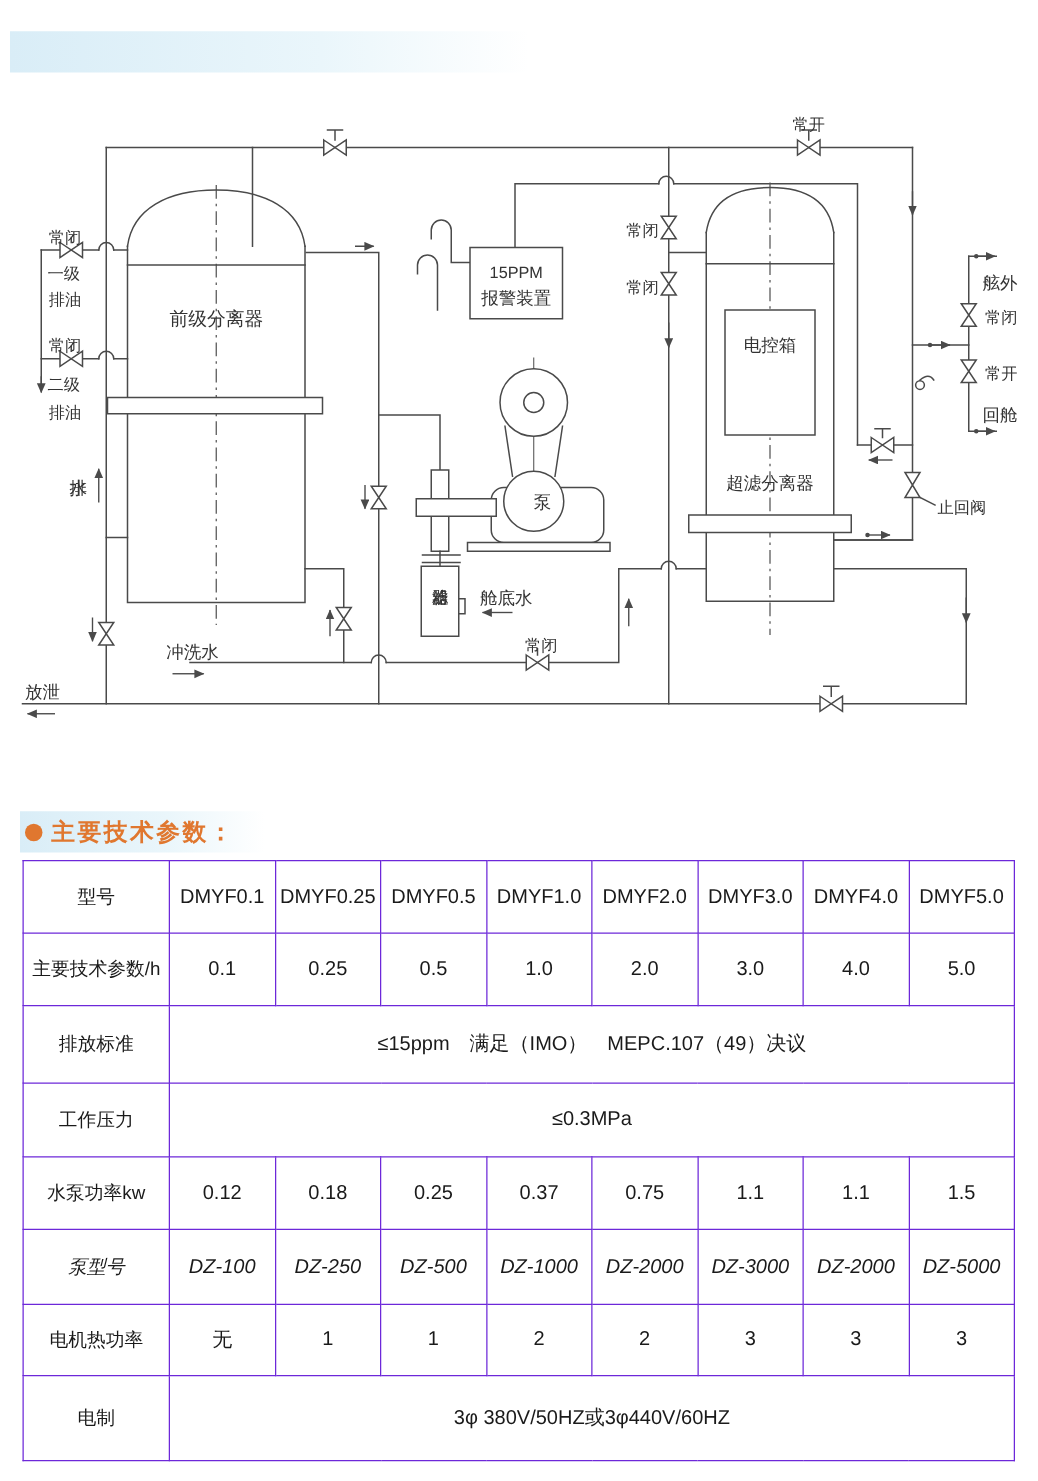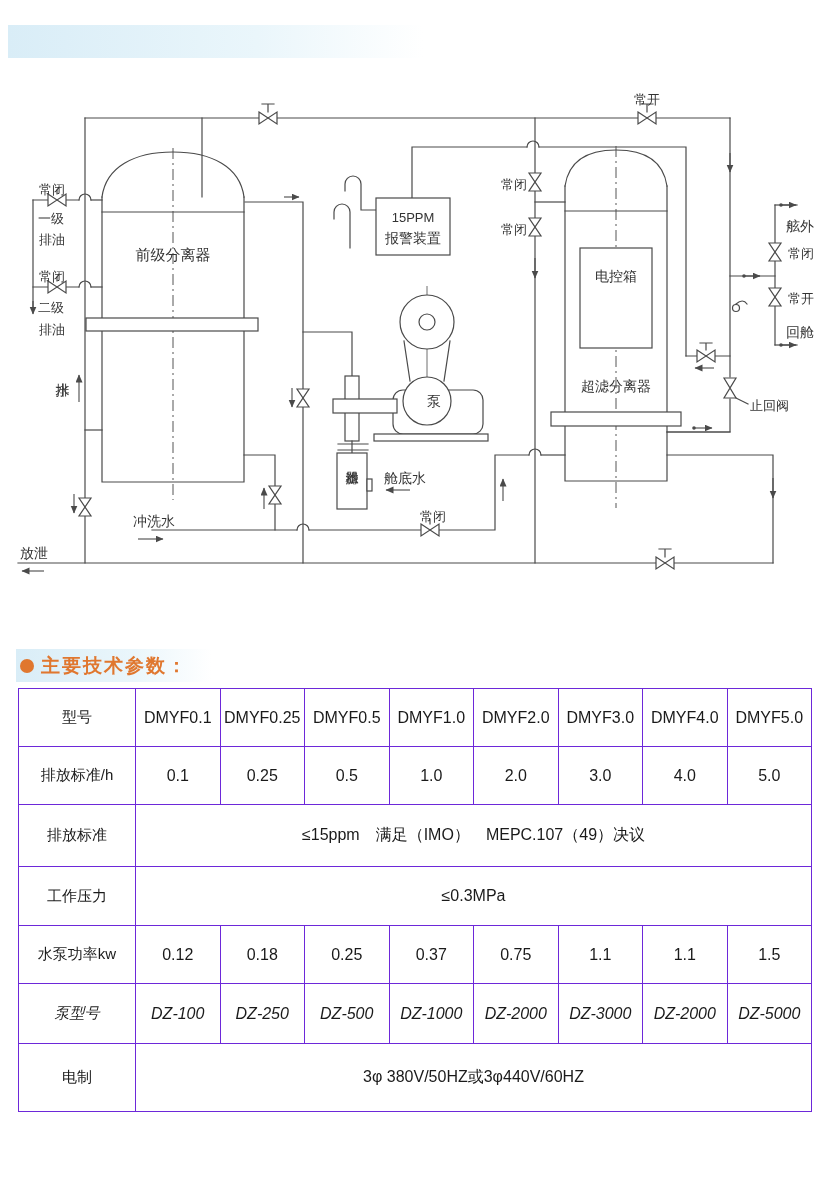--- a/index.html
+++ b/index.html
@@ -234,21 +234,21 @@
       <td>DMYF0.1</td>
       <td>DMYF0.25</td>
       <td>DMYF0.5</td>
       <td>DMYF1.0</td>
       <td>DMYF2.0</td>
       <td>DMYF3.0</td>
       <td>DMYF4.0</td>
       <td>DMYF5.0</td>
     </tr>
     <tr style="height:58px;">
-      <td class="lbl">排放标准/h</td>
+      <td class="lbl">主要技术参数/h</td>
       <td>0.1</td>
       <td>0.25</td>
       <td>0.5</td>
       <td>1.0</td>
       <td>2.0</td>
       <td>3.0</td>
       <td>4.0</td>
       <td>5.0</td>
     </tr>
     <tr style="height:62px;">
@@ -274,20 +274,31 @@
       <td class="lbl">泵型号</td>
       <td>DZ-100</td>
       <td>DZ-250</td>
       <td>DZ-500</td>
       <td>DZ-1000</td>
       <td>DZ-2000</td>
       <td>DZ-3000</td>
       <td>DZ-2000</td>
       <td>DZ-5000</td>
     </tr>
+    <tr style="height:57px;">
+      <td class="lbl">电机热功率</td>
+      <td>无</td>
+      <td>1</td>
+      <td>1</td>
+      <td>2</td>
+      <td>2</td>
+      <td>3</td>
+      <td>3</td>
+      <td>3</td>
+    </tr>
     <tr style="height:68px;padding-left:13px;">
       <td class="lbl">电制</td>
       <td colspan="8">3φ 380V/50HZ或3φ440V/60HZ</td>
     </tr>
   </tbody>
     </table>
 
 </div>
 
 </body></html>

